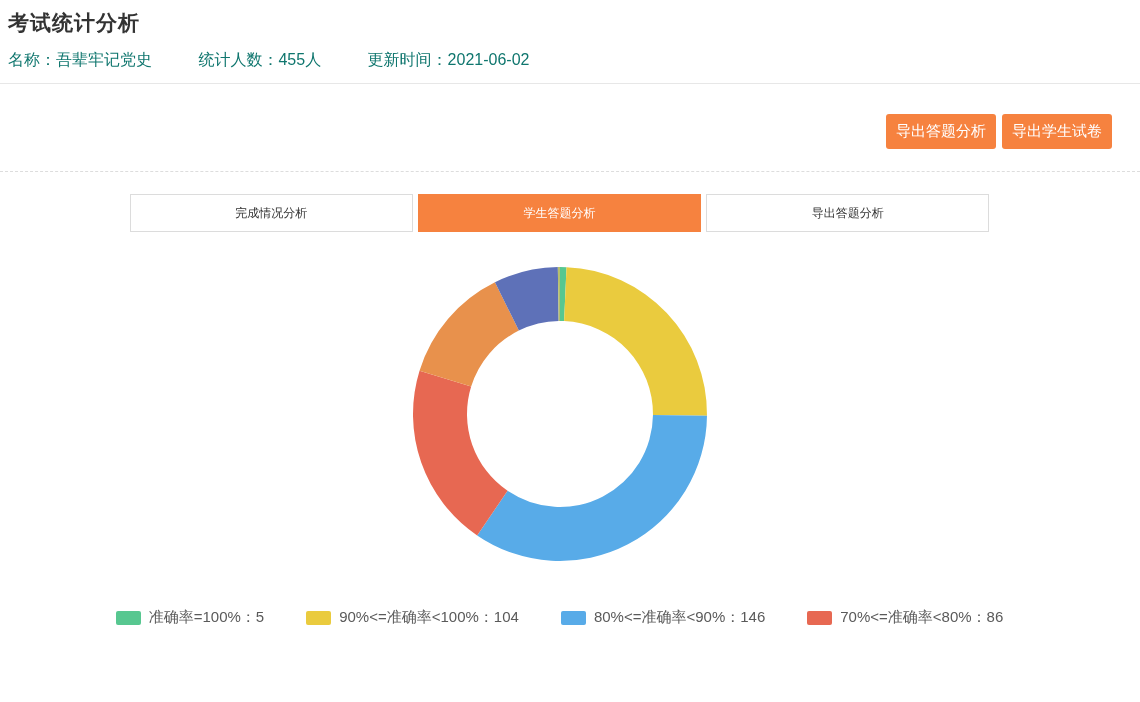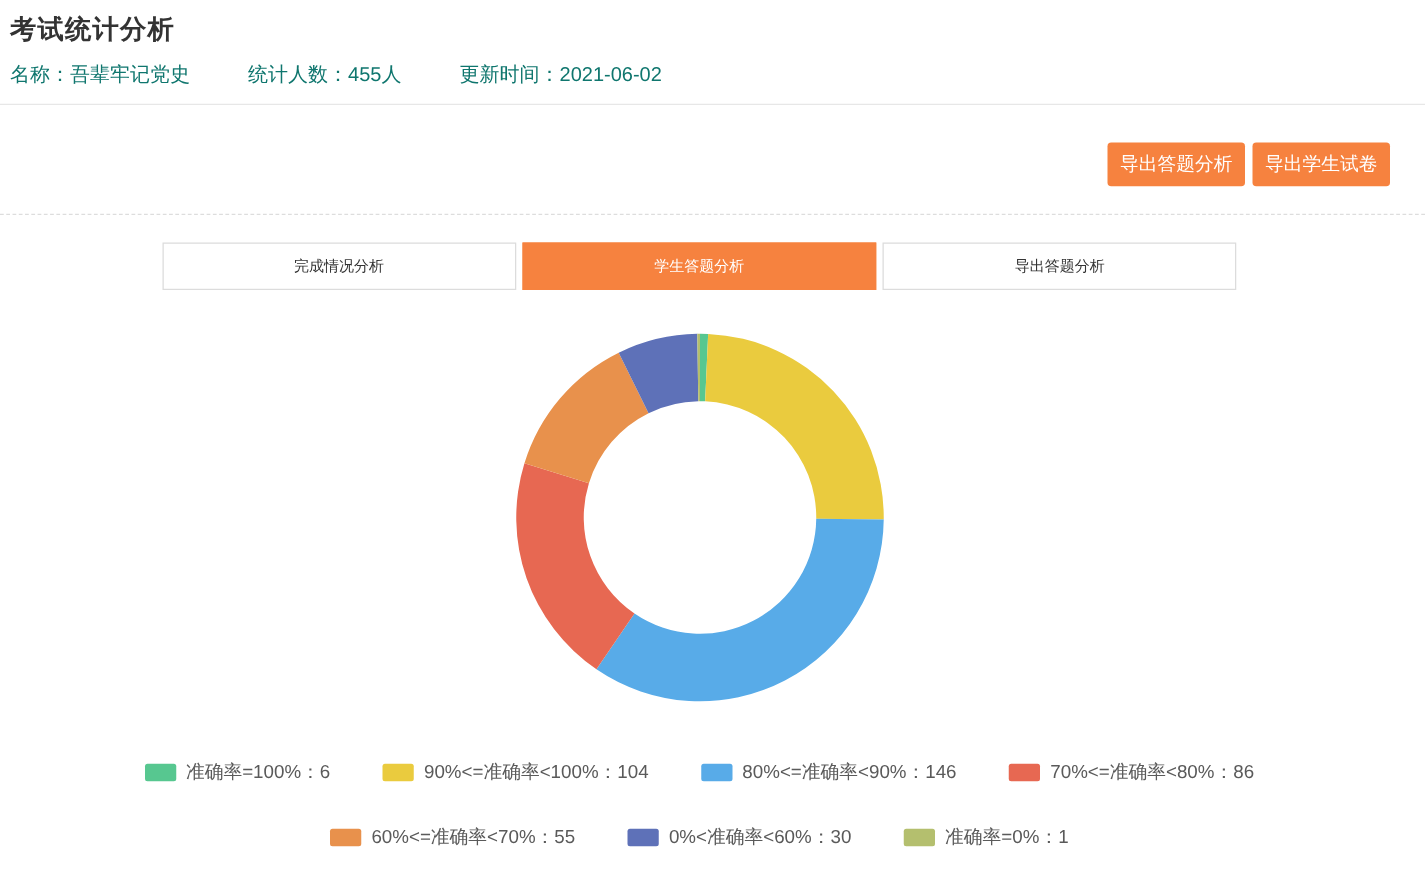--- a/index.html
+++ b/index.html
@@ -81,44 +81,30 @@
         <path d="M9.54,106.65 A147,147 0 0 1 84.96,18.17 L108.85,66.60 A93,93 0 0 0 61.14,122.57 Z" fill="#E8914C"></path>
         <path d="M84.96,18.17 A147,147 0 0 1 147.83,3.02 L148.63,57.01 A93,93 0 0 0 108.85,66.60 Z" fill="#5E71B8"></path>
         <path d="M147.83,3.02 A147,147 0 0 1 150.00,3.00 L150.00,57.00 A93,93 0 0 0 148.63,57.01 Z" fill="#B4BF6E"></path>
       </svg>
   </div>
 
   <div class="legend">
     <div class="legend-row" id="legend-row-1">
         <div class="legend-item">
           <span class="legend-swatch" style="background: rgb(87, 199, 144);"></span>
-          <span class="legend-text">准确率=100%：6</span>
+          <span class="legend-text">准确率=100%：5</span>
         </div>
         <div class="legend-item">
           <span class="legend-swatch" style="background: rgb(234, 203, 62);"></span>
           <span class="legend-text">90%&lt;=准确率&lt;100%：104</span>
         </div>
         <div class="legend-item">
           <span class="legend-swatch" style="background: rgb(88, 171, 232);"></span>
           <span class="legend-text">80%&lt;=准确率&lt;90%：146</span>
         </div>
         <div class="legend-item">
           <span class="legend-swatch" style="background: rgb(231, 104, 82);"></span>
           <span class="legend-text">70%&lt;=准确率&lt;80%：86</span>
         </div>
       </div>
-    <div class="legend-row" id="legend-row-2">
-        <div class="legend-item">
-          <span class="legend-swatch" style="background: rgb(232, 145, 76);"></span>
-          <span class="legend-text">60%&lt;=准确率&lt;70%：55</span>
-        </div>
-        <div class="legend-item">
-          <span class="legend-swatch" style="background: rgb(94, 113, 184);"></span>
-          <span class="legend-text">0%&lt;准确率&lt;60%：30</span>
-        </div>
-        <div class="legend-item">
-          <span class="legend-swatch" style="background: rgb(180, 191, 110);"></span>
-          <span class="legend-text">准确率=0%：1</span>
-        </div>
-      </div>
   </div>
 
 </div>
 
 </body></html>

